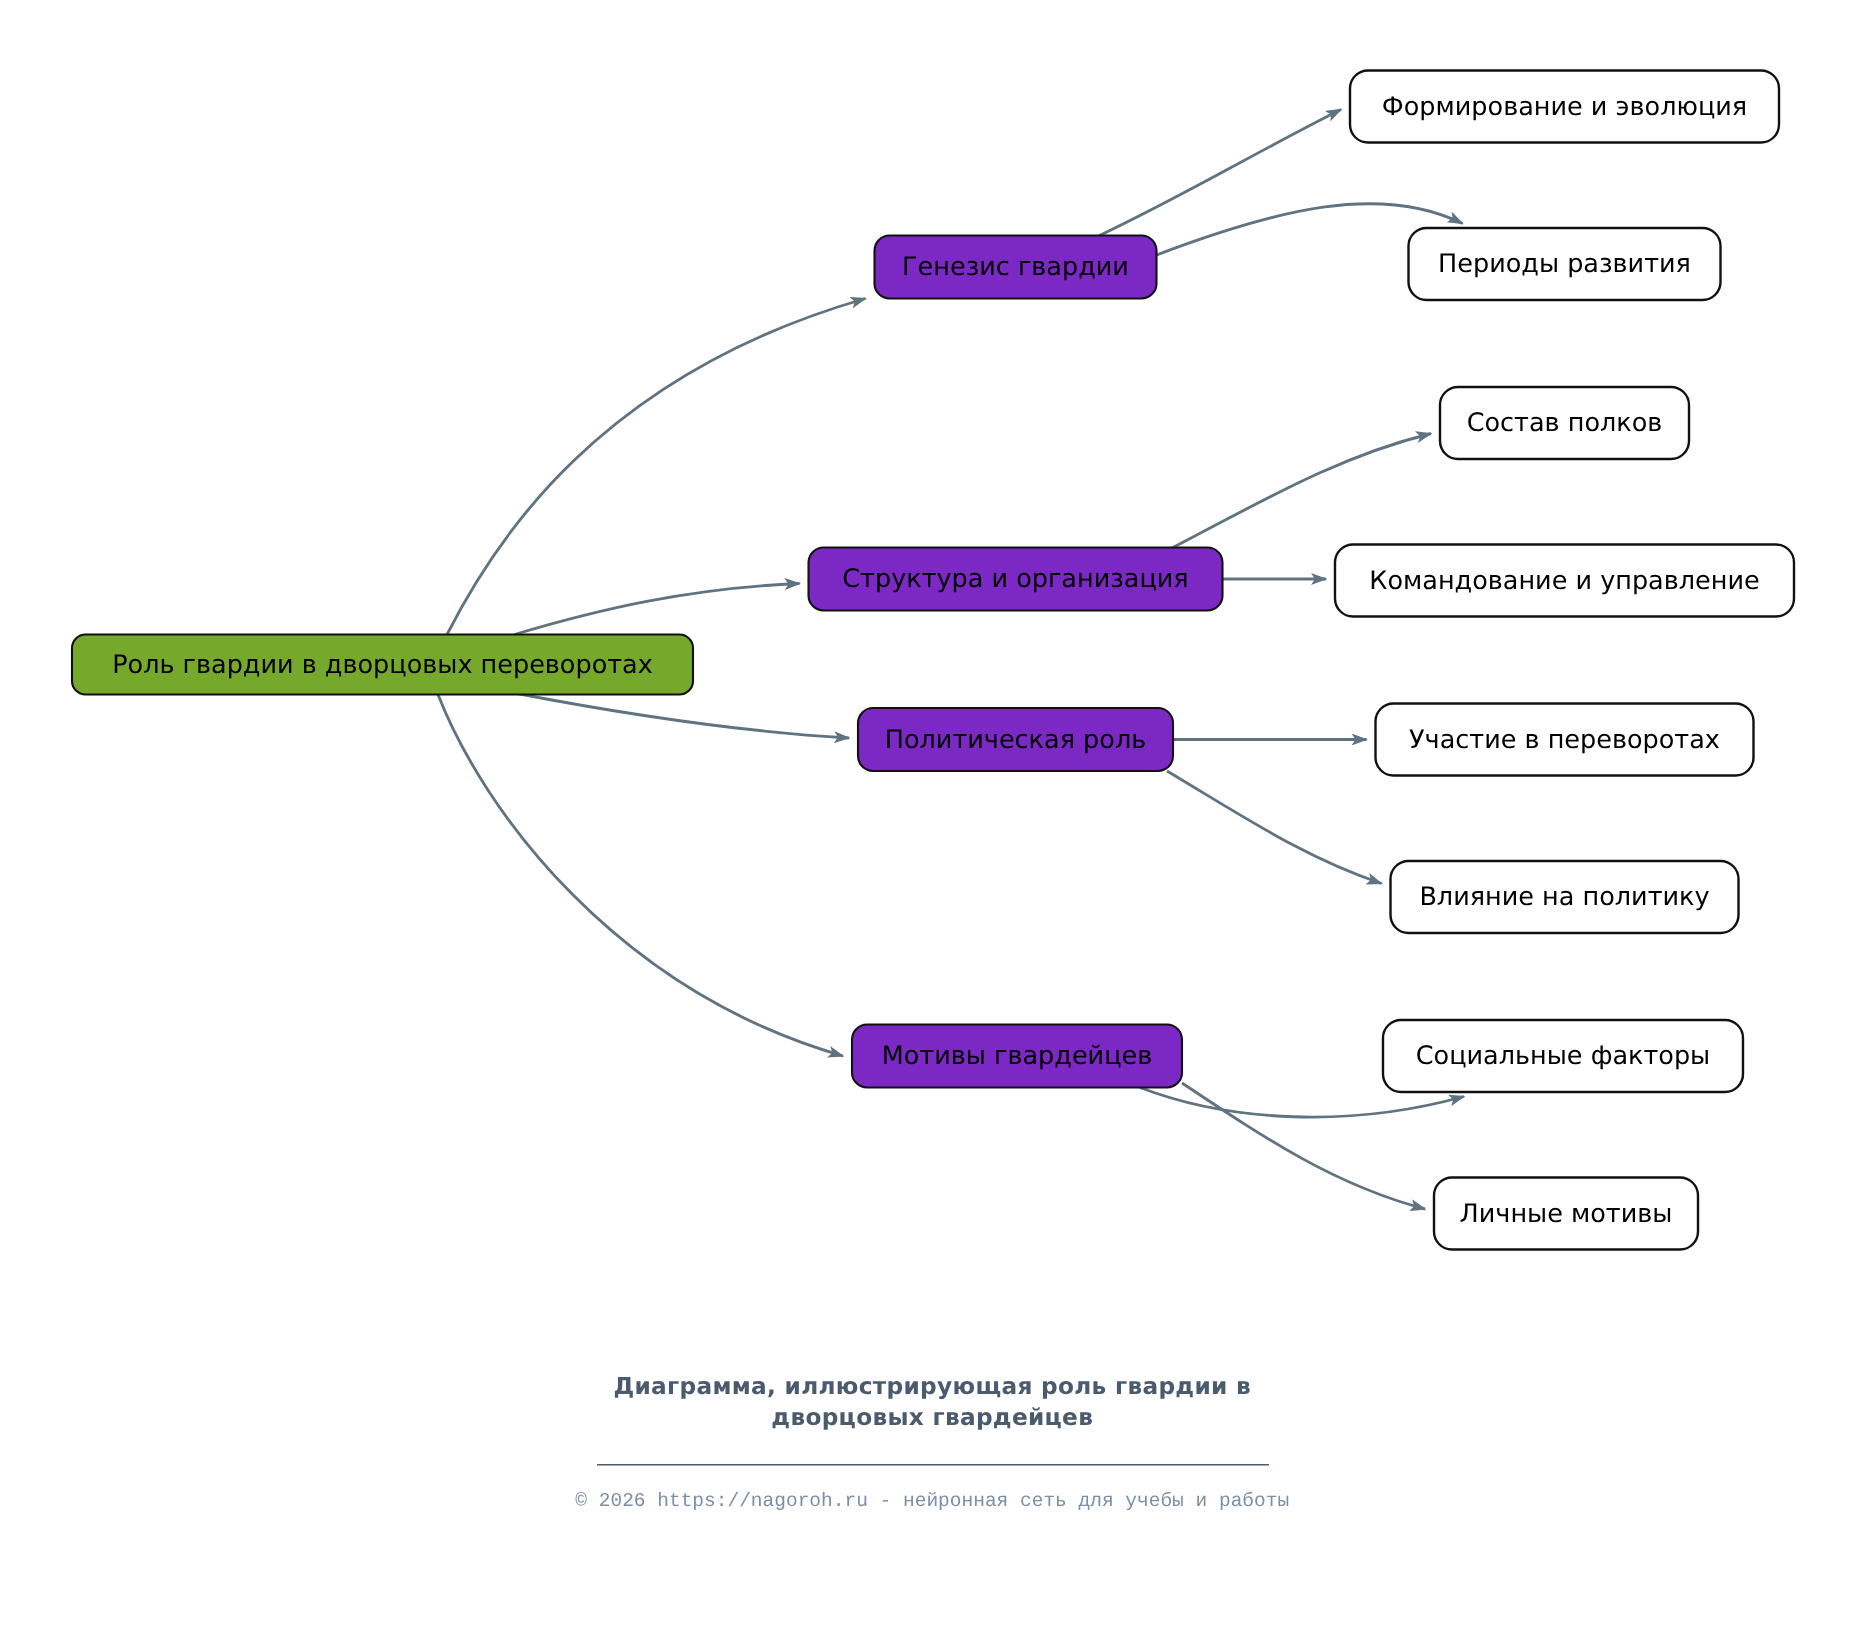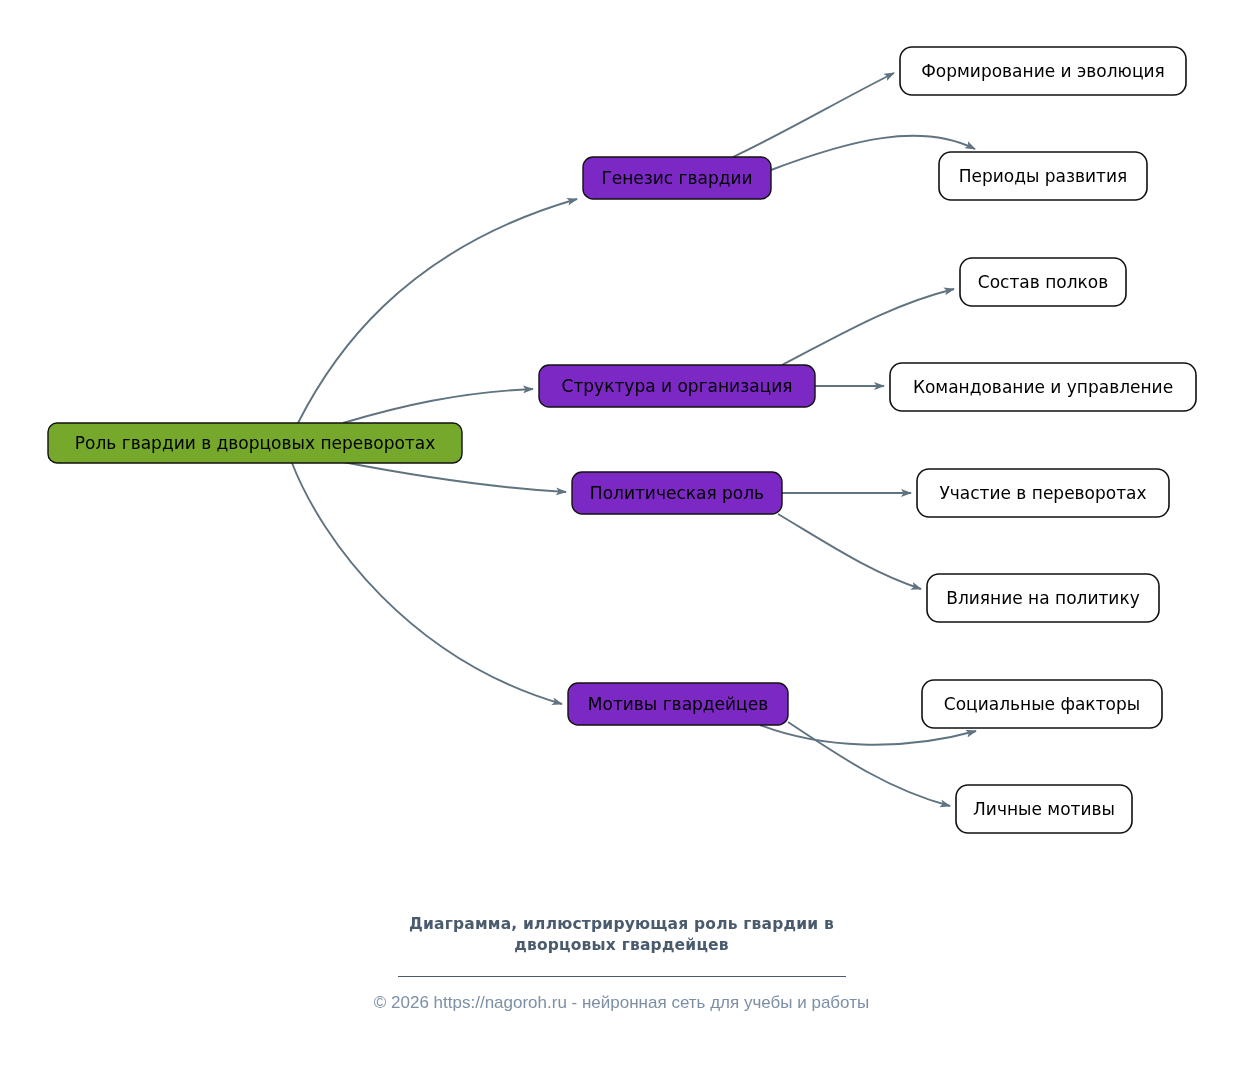--- a/index.html
+++ b/index.html
@@ -70,22 +70,22 @@
     top: 962px;
   }
   #caption-divider {
     display: inline-block;
     width: 448px;
     height: 0;
     border-top: 1px solid #4a5b6e;
   }
   #footer-text {
     top: 993px;
-    font-family: Liberation Sans, sans-serif;
-    font-size: 17px;
+    font-family: Liberation Mono, monospace;
+    font-size: 13px;
     color: #7c8fa5;
   }
 </style>
 </head>
 <body>
 
 <svg id="mindmap-canvas" viewBox="0 0 1243 1089" xmlns="http://www.w3.org/2000/svg">
   <defs>
     <marker id="arrowhead" markerWidth="11" markerHeight="8" refX="10" refY="4" orient="auto" markerUnits="userSpaceOnUse">
       <path d="M0,0 L11,4 L0,8 L2.6,4 Z" fill="#5f7380"></path>

